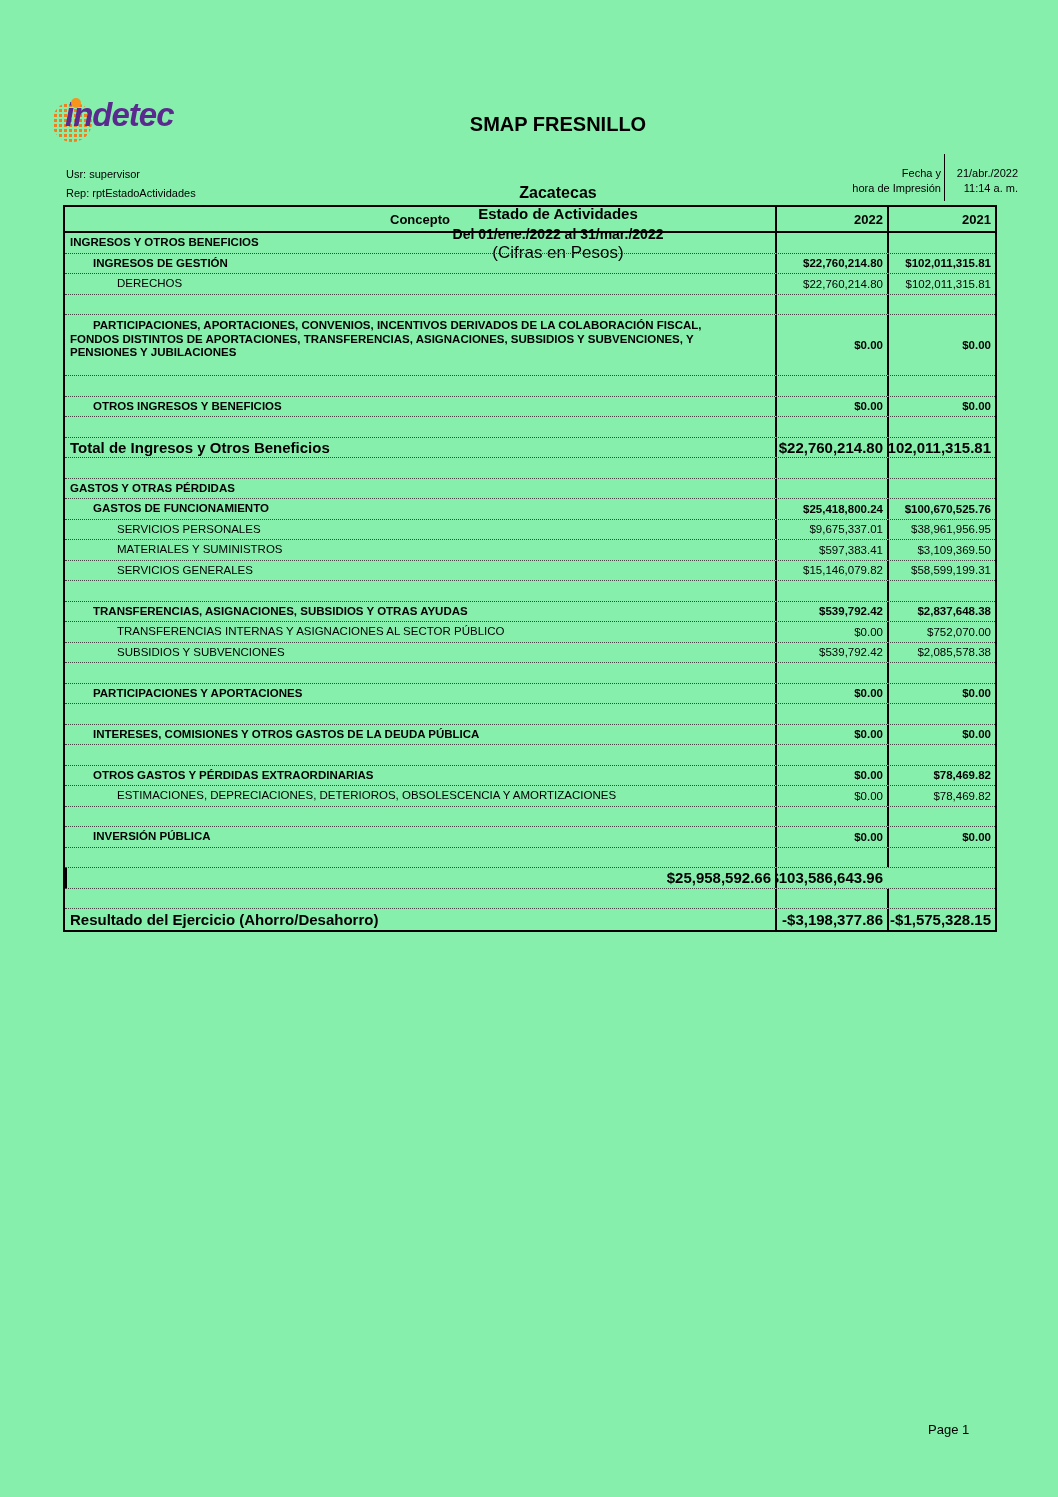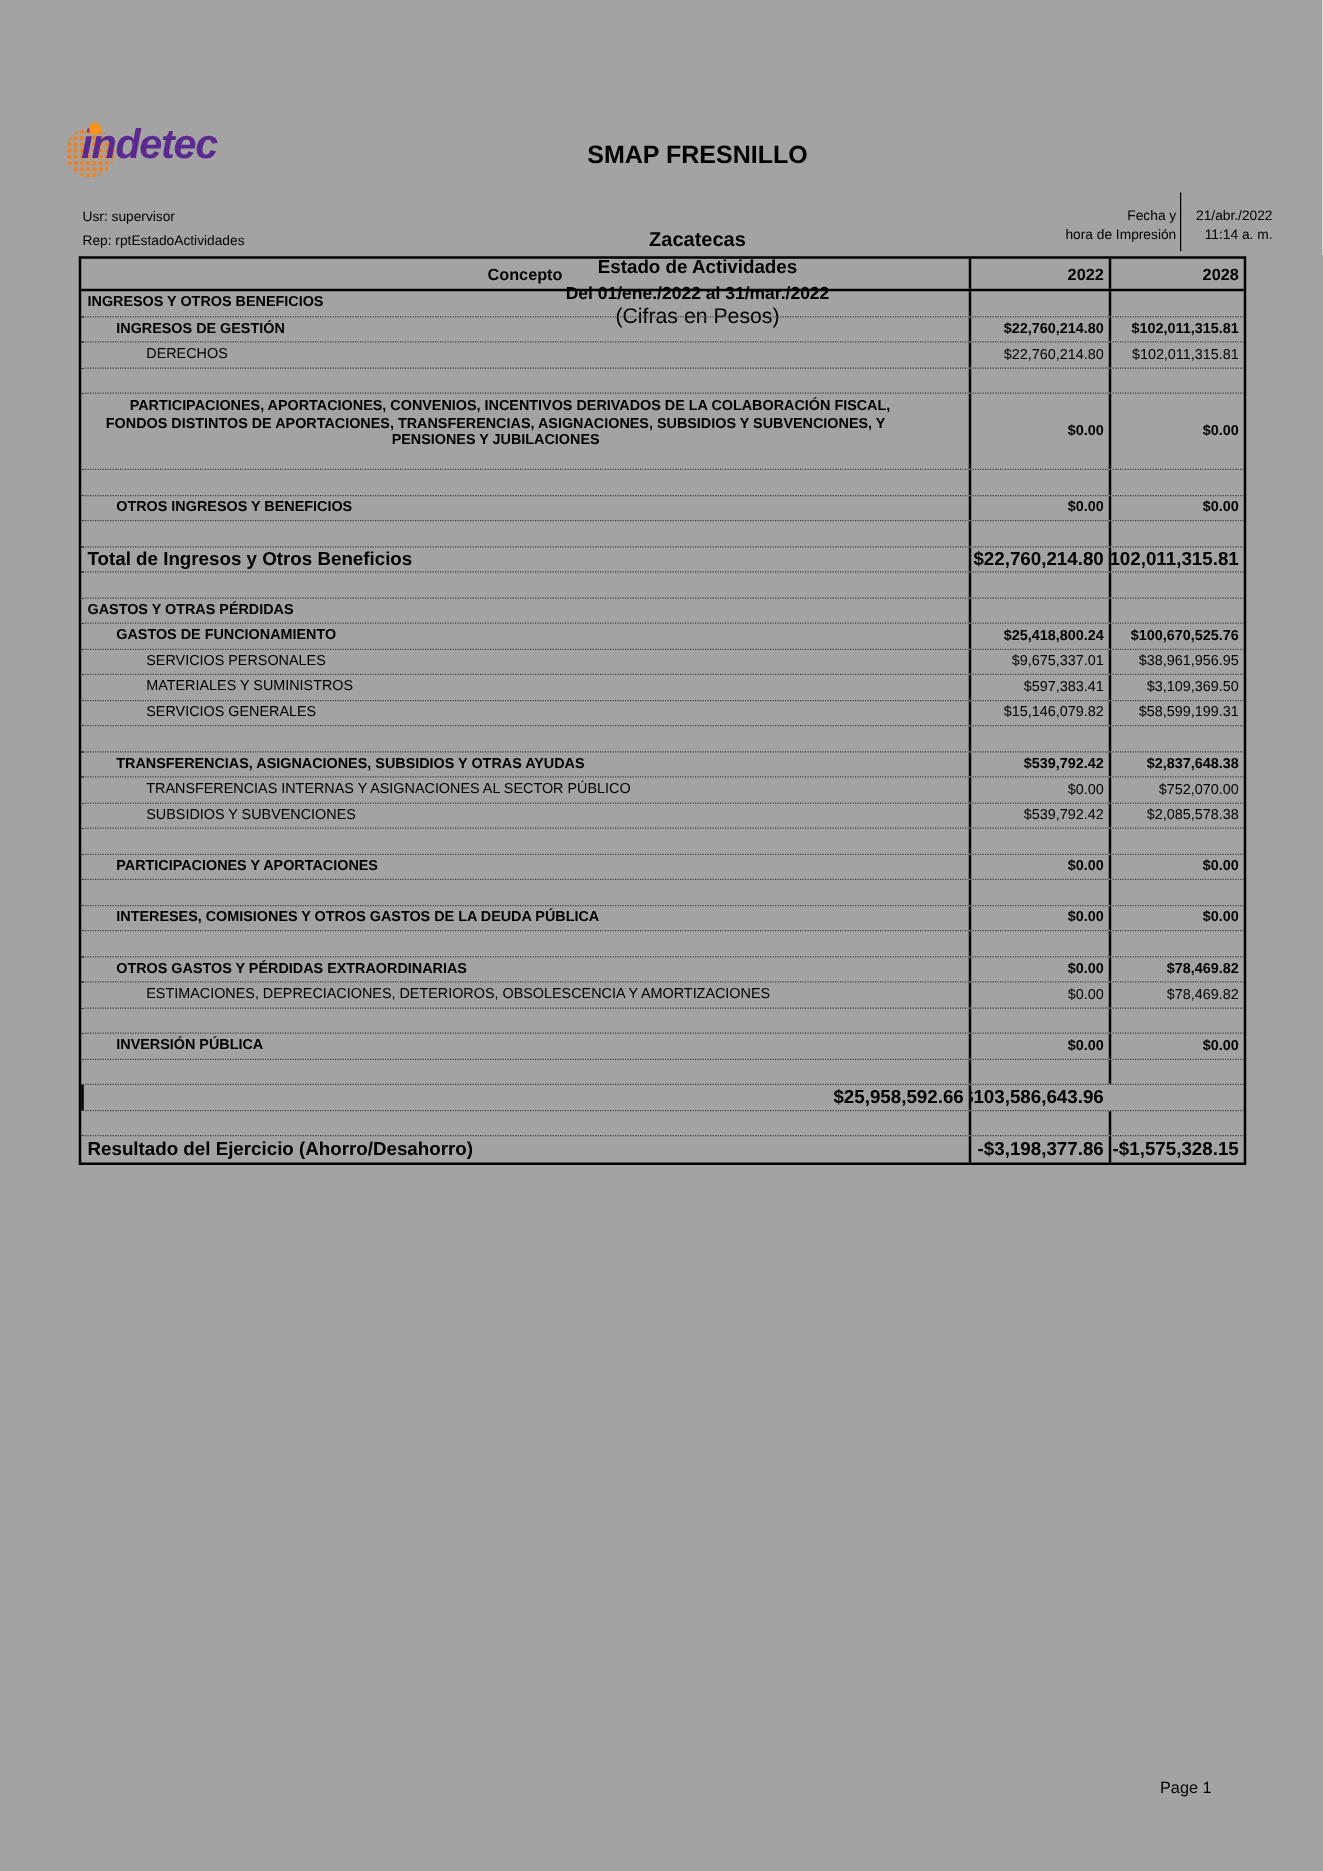--- a/index.html
+++ b/index.html
@@ -1,16 +1,16 @@
 <!DOCTYPE html>
 <html><head>
 <meta charset="utf-8">
 <style>
   html,body{margin:0;padding:0;background:#fff;}
-  .page{position:relative;width:1058px;height:1497px;background:#a3a3a3;color:#000;
+  .page{position:relative;width:1058px;height:1497px;background:#86efac;color:#000;
         font-family:"Liberation Sans",sans-serif;overflow:hidden;}
 
   
   .logo{position:absolute;left:52px;top:92px;width:170px;height:56px;}
   .logo-sphere{position:absolute;left:0;top:10px;width:40px;height:40px;border-radius:50%;
         background-image:radial-gradient(#f0801f 1.5px, rgba(240,128,31,0) 1.9px);
         background-size:5px 5px;background-position:1px 1px;}
   .logo-text{position:absolute;left:13px;top:0;font-size:33px;font-weight:bold;font-style:italic;
         color:#5b2a8e;letter-spacing:-1px;line-height:46px;}
   .logo-tittle{position:absolute;left:19px;top:6px;width:10px;height:10px;border-radius:50%;background:#f7941e;}
@@ -32,21 +32,21 @@
 
   
   .report-table{position:absolute;left:63px;top:205px;width:934px;border:2px solid #000;box-sizing:border-box;}
   .t-head{display:grid;grid-template-columns:710px 112px 108px;height:24px;
         border-bottom:2px solid #000;font-weight:bold;font-size:13px;}
   .th-concepto{display:flex;align-items:center;justify-content:center;}
   .th-year{display:flex;align-items:center;justify-content:flex-end;padding-right:4px;
         border-left:2px solid #000;box-sizing:border-box;}
 
   .t-row{display:grid;grid-template-columns:710px 112px 108px;border-bottom:1px dotted #444;
-        height:20.5px;box-sizing:border-box;font-size:11.5px;text-align:center;}
+        height:20.5px;box-sizing:border-box;font-size:11.5px;}
   .t-row:last-child{border-bottom:none;}
   .t-row.multiline{height:auto;min-height:61px;}
   .cell{display:flex;align-items:center;box-sizing:border-box;overflow:hidden;}
   .c1{padding:1px 4px 1px 5px;line-height:13.5px;}
   .c2,.c3{justify-content:flex-end;padding-right:4px;border-left:2px solid #000;white-space:nowrap;}
   .ind1{padding-left:28px;}
   .ind2{padding-left:52px;}
   .b{font-weight:bold;}
   .total{font-size:15px;}
   .multiline .c1{display:block;padding-top:4px;max-width:662px;text-indent:23px;padding-left:5px;}
@@ -84,21 +84,21 @@
   <div class="print-sep"></div>
   <div class="print-values">
     <div>21/abr./2022</div>
     <div>11:14 a. m.</div>
   </div>
 
   <div class="report-table">
     <div class="t-head">
       <div class="th-concepto">Concepto</div>
       <div class="th-year">2022</div>
-      <div class="th-year">2028</div>
+      <div class="th-year">2021</div>
     </div>
     <div>
         <div class="t-row">
           <div class="cell c1 ind0 b">INGRESOS Y OTROS BENEFICIOS</div>
           <div class="cell c2 b"></div>
           <div class="cell c3 b"></div>
         </div>
         <div class="t-row">
           <div class="cell c1 ind1 b">INGRESOS DE GESTIÓN</div>
           <div class="cell c2 b">$22,760,214.80</div>

